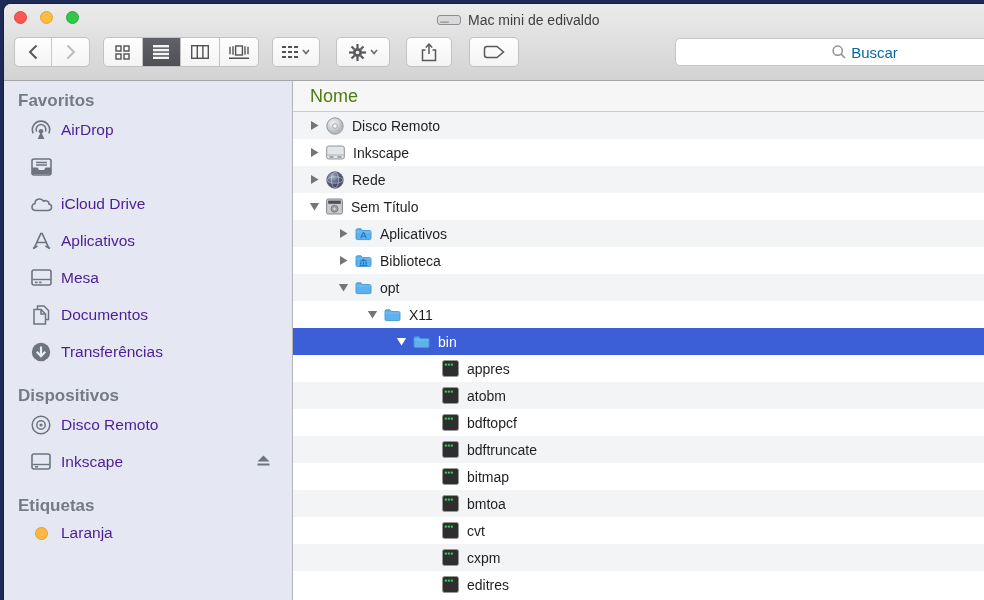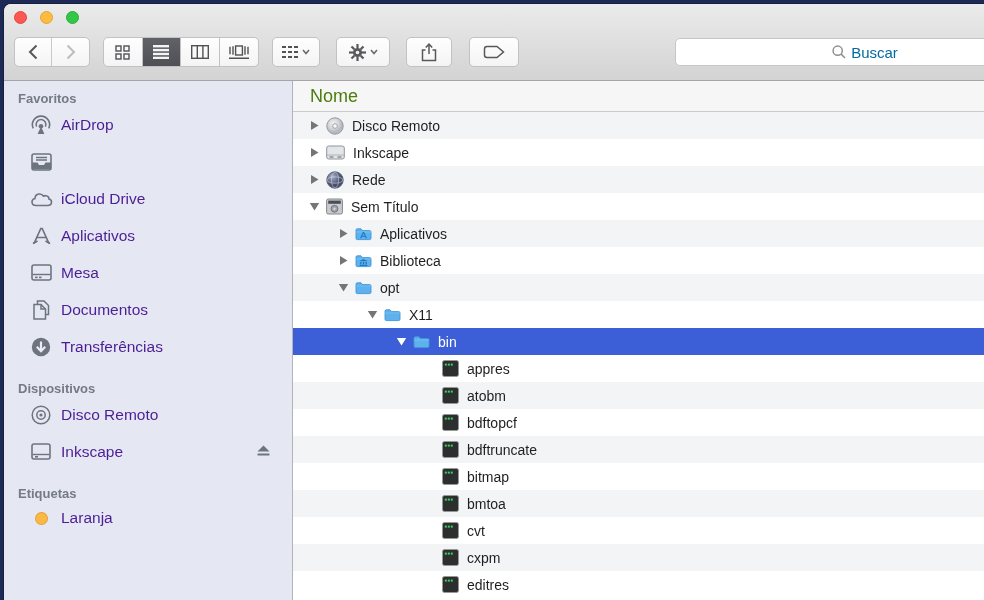--- a/index.html
+++ b/index.html
@@ -42,21 +42,21 @@
 
   .search-field { position:absolute; top:1px; left:661px; width:380px; height:28px;
                   background:#fff; border:1px solid #c6c6c8; border-radius:5px;
                   display:flex; align-items:center; justify-content:center; gap:5px; }
   .search-field span { font-size:15px; color:#0369a1; }
 
   
   .content { position:absolute; top:77px; left:0; right:0; bottom:0; display:flex; }
 
   .sidebar { width:289px; background:#e5e8f2; border-right:1px solid #b2b3b6; overflow:hidden; }
-  .sec-title { font-size:13px; font-weight:bold; color:#747a86; margin-left:14px; }
+  .sec-title { font-size:17px; font-weight:bold; color:#747a86; margin-left:14px; }
   .sec-title.first { margin-top:10px; }
   .sec-title.later { margin-top:16px; }
   .side-item { height:37px; display:flex; align-items:center; padding-left:25px; position:relative; }
   .side-item.short { height:34px; }
   .side-item .sicon { width:24px; display:flex; justify-content:center; }
   .side-item .slabel { margin-left:8px; font-size:15.5px; color:#4c1d95; white-space:nowrap; }
   .eject { position:absolute; right:21px; top:50%; transform:translateY(-50%); }
 
   .main { flex:1; display:flex; flex-direction:column; background:#fff; }
   .col-header { height:31px; background:#f6f6f7; border-bottom:1px solid #cbcbcd;
@@ -73,20 +73,29 @@
 
 <div class="window">
 
   <div class="titlebar">
     <div class="traffic">
       <div class="tl red"></div>
       <div class="tl yellow"></div>
       <div class="tl green"></div>
     </div>
 
+    <div class="win-title">
+      <span>
+        <svg width="24" height="10" viewBox="0 0 24 10">
+          <rect x="0.5" y="0.5" width="23" height="9" rx="2.5" fill="#d9d9db" stroke="#8e8e90"></rect>
+          <rect x="3" y="6.4" width="9" height="1.4" rx="0.7" fill="#8e8e90"></rect>
+        </svg>
+      </span>
+      <span>Mac mini de edivaldo</span>
+    </div>
 
     <div class="toolbar">
 
       <div class="tb-btn navgrp">
         <div class="half">
           <svg width="10" height="16" viewBox="0 0 10 16">
               <path d="M8.5 1.5 L2 8 L8.5 14.5" fill="none" stroke="#58585a" stroke-width="2"></path>
             </svg>
         </div>
         <div class="half">

